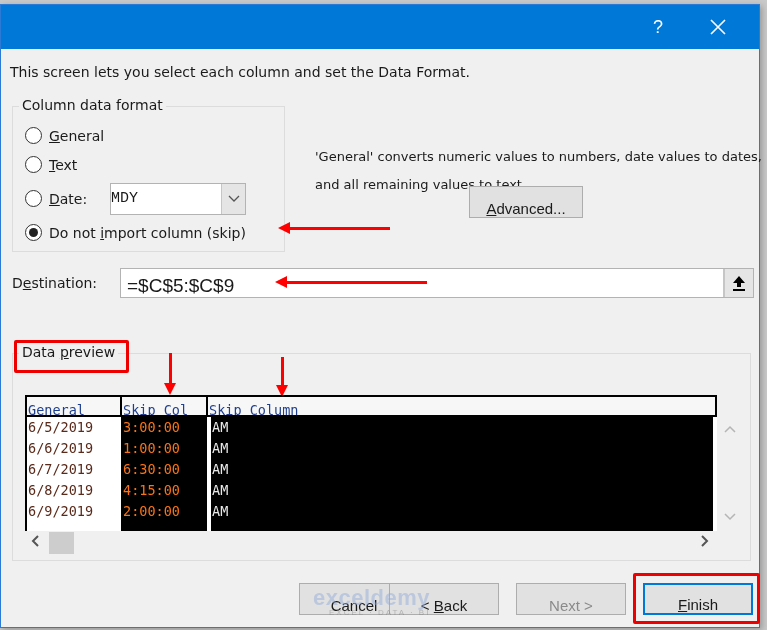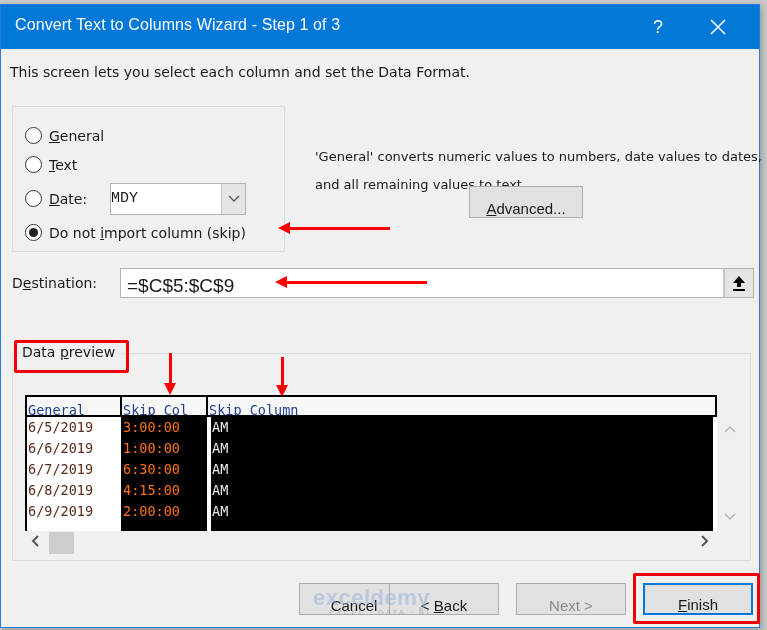--- a/index.html
+++ b/index.html
@@ -146,32 +146,32 @@
     font-family: "Liberation Sans", sans-serif; opacity: 0.45;
   }
   .wm-main { font-size: 22px; color: #8fa9d9; font-weight: bold; letter-spacing: 0.5px; }
   .wm-sub { font-size: 8px; color: #7a7a7a; letter-spacing: 2px; margin-left: 16px; margin-top: -3px; }
 </style>
 </head>
 <body>
 
 <div class="window">
   <div class="titlebar">
-    <span class="title">Convert Text to Columns Wizard - Step 1 of 3</span>
     <span class="tb-btn tb-help">?</span>
     <span class="tb-btn tb-close">
       <svg width="18" height="18" viewBox="0 0 18 18">
           <path d="M2 2 L16 16 M16 2 L2 16" stroke="#fff" stroke-width="1.6"></path>
         </svg>
     </span>
   </div>
 
   <div class="intro">This screen lets you select each column and set the Data Format.</div>
 
   <div class="groupbox fmt-group">
+    <span class="group-legend">Column data format</span>
 
     <div class="radio-row" style="top:20px">
       <span class="radio"></span>
       <span><span class="u">G</span><span>eneral</span></span>
     </div>
     <div class="radio-row" style="top:49px">
       <span class="radio"></span>
       <span><span class="u">T</span><span>ext</span></span>
     </div>
     <div class="radio-row" style="top:83px">

